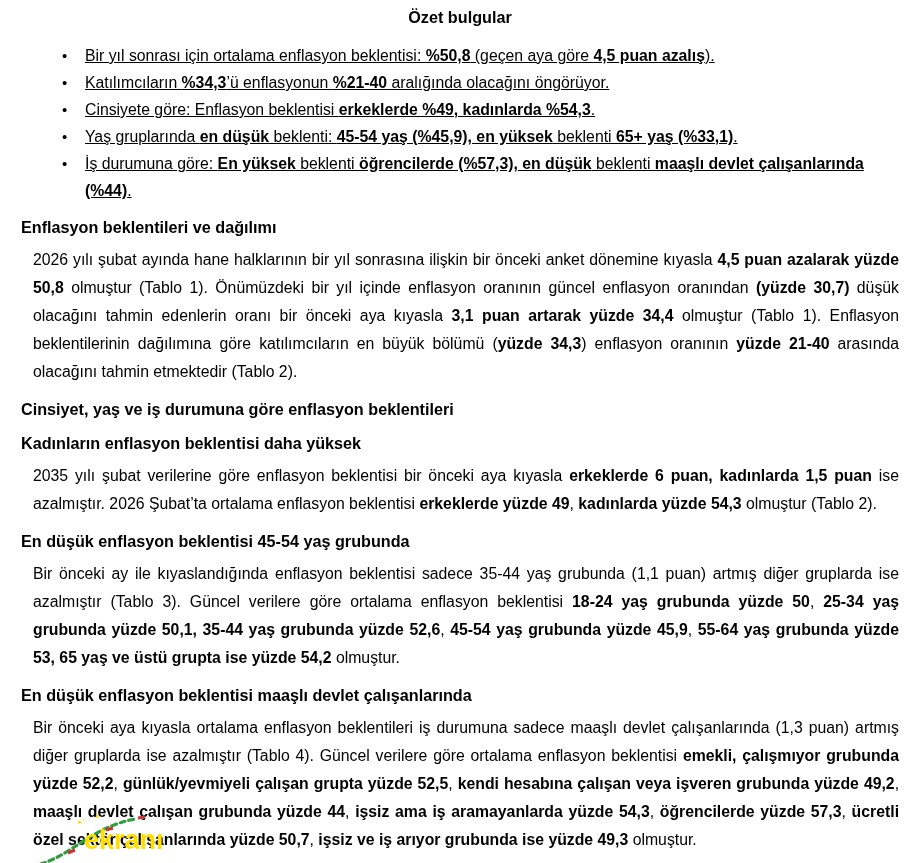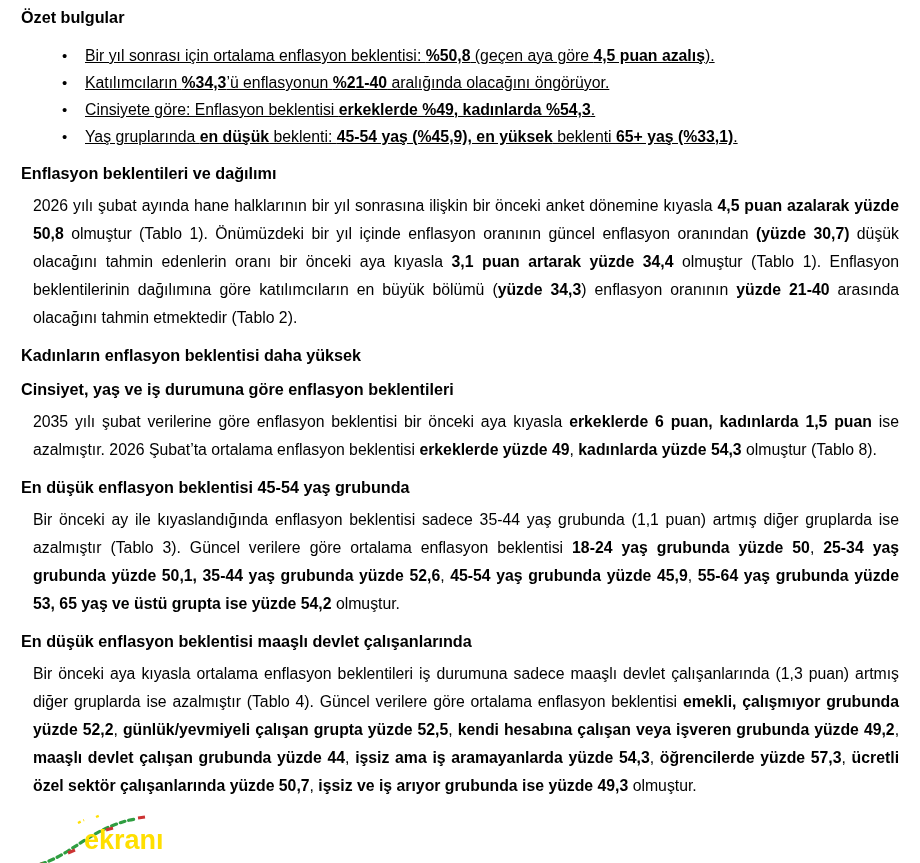--- a/index.html
+++ b/index.html
@@ -20,20 +20,21 @@
     padding: 6px 21px 0 21px;
   }
   .h {
     font-size: 16.2px;
     font-weight: 700;
     margin: 12px 0 6px 0;
     line-height: 22px;
   }
   .h:first-child {
     margin-top: 0;
+    text-align: center;
   }
   ul.bullets {
     margin: 14px 0 0 0;
     padding: 0 0 0 64px;
     list-style: none;
   }
   ul.bullets li {
     position: relative;
     line-height: 27px;
     margin: 0;
@@ -77,29 +78,30 @@
 
 <div class="page">
 
   <h2 class="h">Özet bulgular</h2>
 
   <ul class="bullets">
     <li><span>Bir yıl sonrası için ortalama enflasyon beklentisi: </span><span class="b">%50,8</span><span> (geçen aya göre </span><span class="b">4,5 puan azalış</span><span>).</span></li>
     <li><span>Katılımcıların </span><span class="b">%34,3</span><span>’ü enflasyonun </span><span class="b">%21-40</span><span> aralığında olacağını öngörüyor.</span></li>
     <li><span>Cinsiyete göre: Enflasyon beklentisi </span><span class="b">erkeklerde %49, kadınlarda %54,3</span><span>.</span></li>
     <li><span>Yaş gruplarında </span><span class="b">en düşük</span><span> beklenti: </span><span class="b">45-54 yaş (%45,9), en yüksek</span><span> beklenti </span><span class="b">65+ yaş (%33,1)</span><span>.</span></li>
+    <li><span>İş durumuna göre: </span><span class="b">En yüksek</span><span> beklenti </span><span class="b">öğrencilerde (%57,3), en düşük</span><span> beklenti </span><span class="b">maaşlı devlet çalışanlarında (%44)</span><span>.</span></li>
   </ul>
 
   <h2 class="h">Enflasyon beklentileri ve dağılımı</h2>
   <p class="para"><span>2026 yılı şubat ayında hane halklarının bir yıl sonrasına ilişkin bir önceki anket dönemine kıyasla </span><span class="b">4,5 puan azalarak yüzde 50,8</span><span> olmuştur (Tablo 1). Önümüzdeki bir yıl içinde enflasyon oranının güncel enflasyon oranından </span><span class="b">(yüzde 30,7)</span><span> düşük olacağını tahmin edenlerin oranı bir önceki aya kıyasla </span><span class="b">3,1 puan artarak yüzde 34,4</span><span> olmuştur (Tablo 1). Enflasyon beklentilerinin dağılımına göre katılımcıların en büyük bölümü (</span><span class="b">yüzde 34,3</span><span>) enflasyon oranının </span><span class="b">yüzde 21-40</span><span> arasında olacağını tahmin etmektedir (Tablo 2).</span></p>
 
+  <h2 class="h">Cinsiyet, yaş ve iş durumuna göre enflasyon beklentileri</h2>
+
   <h2 class="h">Kadınların enflasyon beklentisi daha yüksek</h2>
-
-  <h2 class="h">Cinsiyet, yaş ve iş durumuna göre enflasyon beklentileri</h2>
-  <p class="para"><span>2035 yılı şubat verilerine göre enflasyon beklentisi bir önceki aya kıyasla </span><span class="b">erkeklerde 6 puan, kadınlarda 1,5 puan</span><span> ise azalmıştır. 2026 Şubat’ta ortalama enflasyon beklentisi </span><span class="b">erkeklerde yüzde 49</span><span>, </span><span class="b">kadınlarda yüzde 54,3</span><span> olmuştur (Tablo 8).</span></p>
+  <p class="para"><span>2035 yılı şubat verilerine göre enflasyon beklentisi bir önceki aya kıyasla </span><span class="b">erkeklerde 6 puan, kadınlarda 1,5 puan</span><span> ise azalmıştır. 2026 Şubat’ta ortalama enflasyon beklentisi </span><span class="b">erkeklerde yüzde 49</span><span>, </span><span class="b">kadınlarda yüzde 54,3</span><span> olmuştur (Tablo 2).</span></p>
 
   <h2 class="h">En düşük enflasyon beklentisi 45-54 yaş grubunda</h2>
   <p class="para"><span>Bir önceki ay ile kıyaslandığında enflasyon beklentisi sadece 35-44 yaş grubunda (1,1 puan) artmış diğer gruplarda ise azalmıştır (Tablo 3). Güncel verilere göre ortalama enflasyon beklentisi </span><span class="b">18-24 yaş grubunda yüzde 50</span><span>, </span><span class="b">25-34 yaş grubunda yüzde 50,1, 35-44 yaş grubunda yüzde 52,6</span><span>, </span><span class="b">45-54 yaş grubunda yüzde 45,9</span><span>, </span><span class="b">55-64 yaş grubunda yüzde 53, 65 yaş ve üstü grupta ise yüzde 54,2</span><span> olmuştur.</span></p>
 
   <h2 class="h">En düşük enflasyon beklentisi maaşlı devlet çalışanlarında</h2>
   <p class="para"><span>Bir önceki aya kıyasla ortalama enflasyon beklentileri iş durumuna sadece maaşlı devlet çalışanlarında (1,3 puan) artmış diğer gruplarda ise azalmıştır (Tablo 4). Güncel verilere göre ortalama enflasyon beklentisi </span><span class="b">emekli, çalışmıyor grubunda yüzde 52,2</span><span>, </span><span class="b">günlük/yevmiyeli çalışan grupta yüzde 52,5</span><span>, </span><span class="b">kendi hesabına çalışan veya işveren grubunda yüzde 49,2</span><span>, </span><span class="b">maaşlı devlet çalışan grubunda yüzde 44</span><span>, </span><span class="b">işsiz ama iş aramayanlarda yüzde 54,3</span><span>, </span><span class="b">öğrencilerde yüzde 57,3</span><span>, </span><span class="b">ücretli özel sektör çalışanlarında yüzde 50,7</span><span>, </span><span class="b">işsiz ve iş arıyor grubunda ise yüzde 49,3</span><span> olmuştur.</span></p>
 
   <div class="logo">
     <svg width="230" height="64" viewBox="0 0 230 64">
       <path d="M4,58 C28,56 42,50 58,40 C74,30 84,22 104,14 C112,11 118,9 126,8" fill="none" stroke-width="3.2" stroke-dasharray="5 4" stroke-linecap="round" stroke="#2f9e41"></path>

